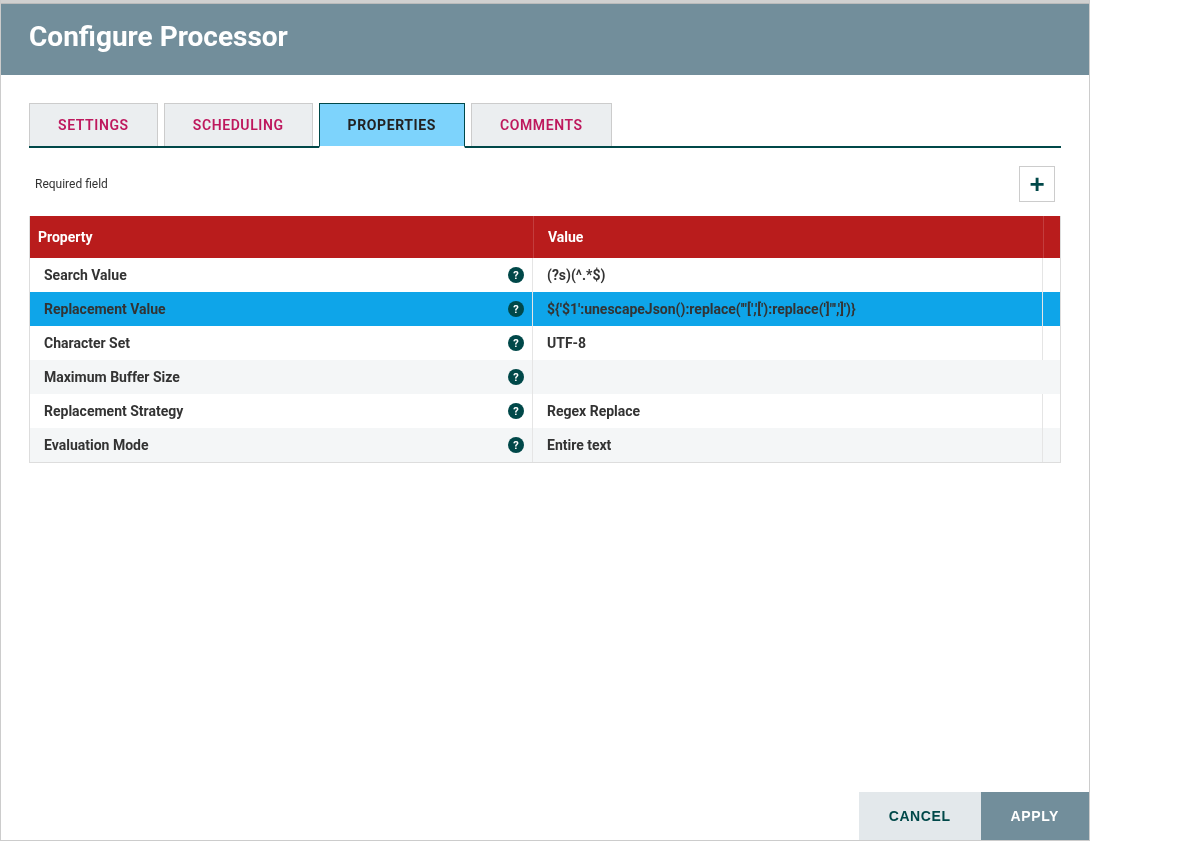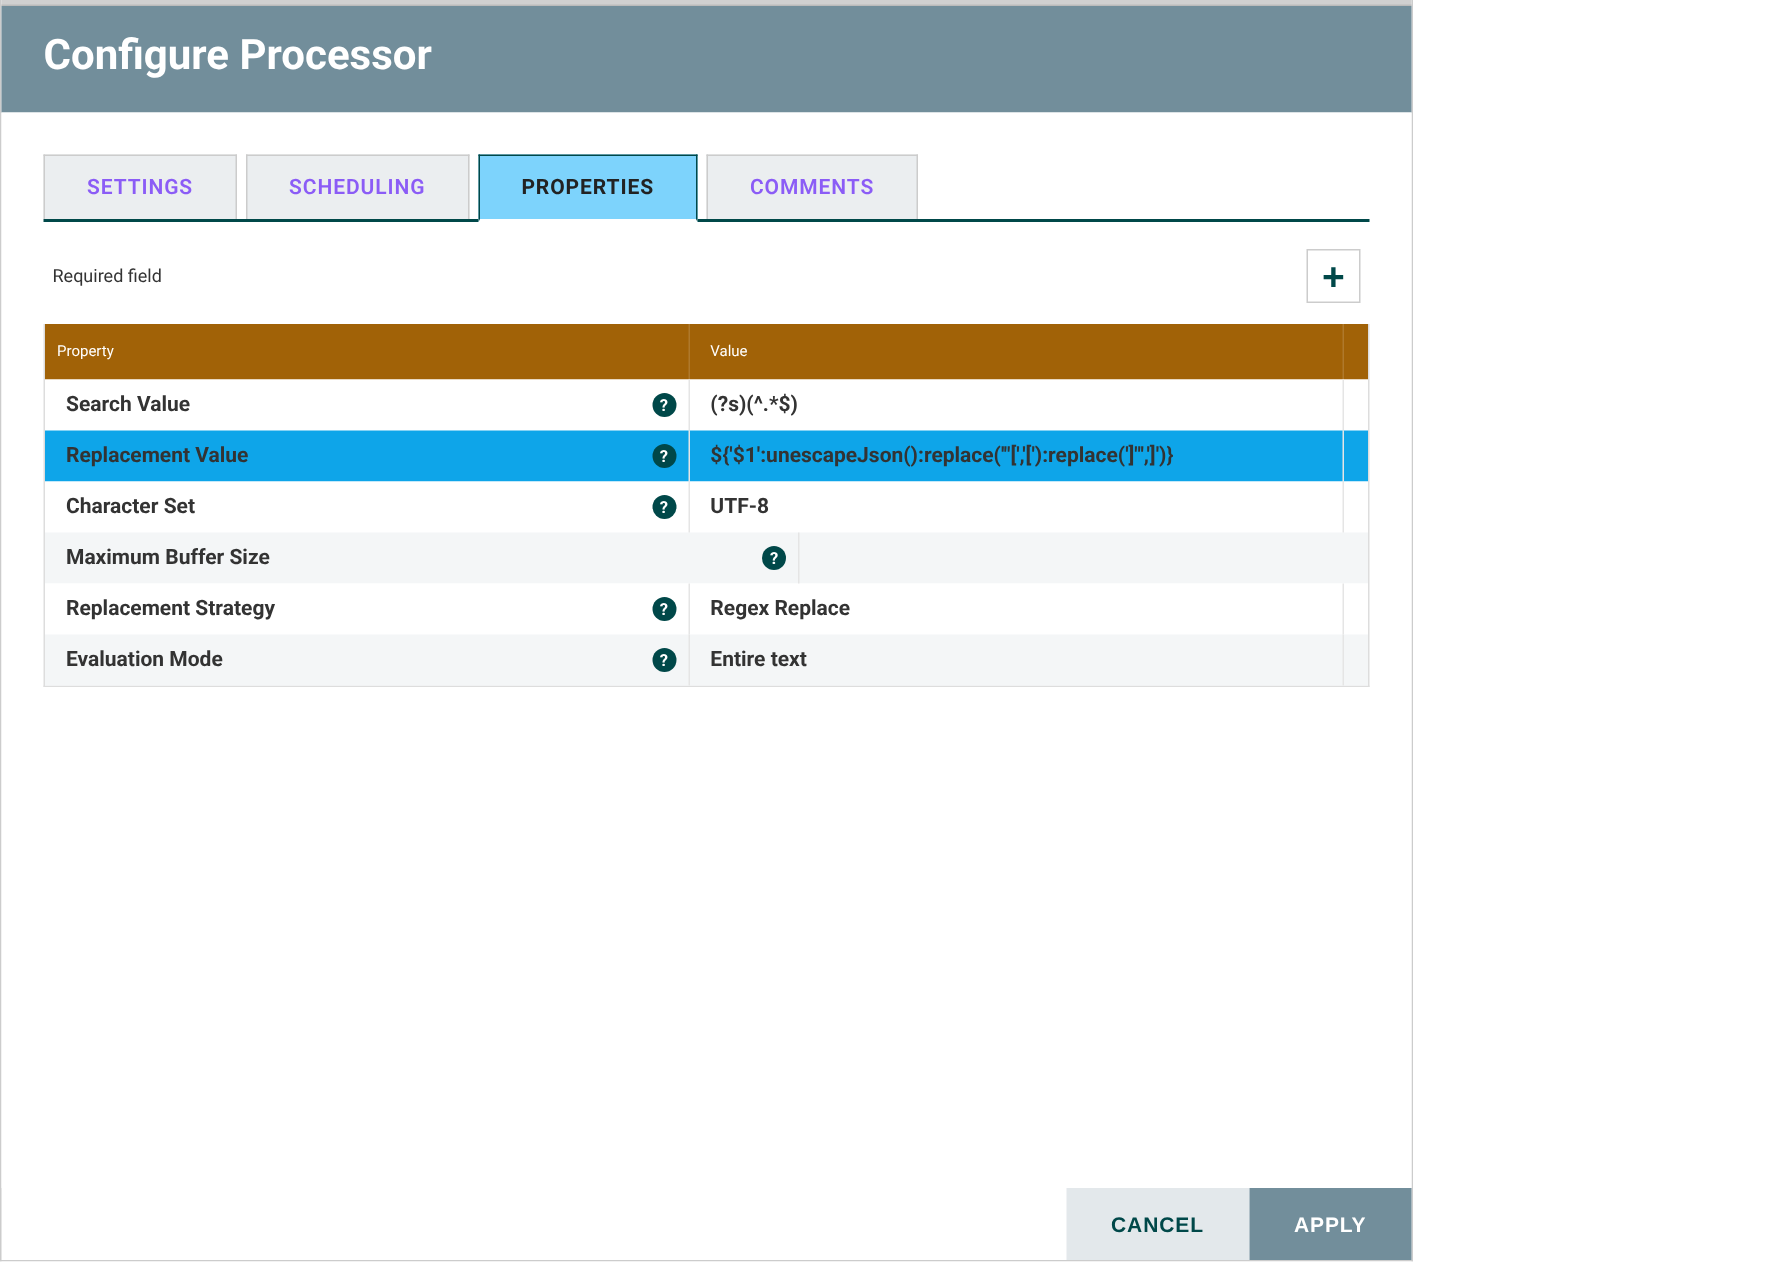--- a/index.html
+++ b/index.html
@@ -5,21 +5,21 @@
   * { box-sizing: border-box; margin: 0; padding: 0; }
   body {
     font-family: -apple-system, BlinkMacSystemFont, "Segoe UI", Roboto, "Helvetica Neue", Arial, sans-serif;
     background: #fff;
     width: 1190px;
     height: 841px;
     position: relative;
     overflow: hidden;
   }
   .dialog {
-    width: 942px;
+    width: 1090px;
     height: 841px;
     background: #fff;
     display: flex;
     flex-direction: column;
     border: 1px solid #ccc;
     border-top: none;
   }
   .dialog-header {
     background: #728e9b;
     color: #fff;
@@ -36,21 +36,21 @@
     background: #fff;
   }
   .tabs {
     display: flex;
     border-bottom: 2px solid #004849;
     gap: 6px;
   }
   .tab {
     padding: 13px 28px;
     background: #ebeef0;
-    color: #8b5cf6;
+    color: #be185d;
     font-weight: 600;
     font-size: 14px;
     letter-spacing: 0.6px;
     cursor: pointer;
     border: 1px solid #ccc;
     border-bottom: none;
     position: relative;
   }
   .tab.active {
     background: #7dd3fc;
@@ -86,24 +86,24 @@
     align-items: center;
     justify-content: center;
   }
   .table-wrap {
     border: 1px solid #ddd;
     border-top: none;
     flex-shrink: 0;
   }
   .table-header {
     display: flex;
-    background: #a16207;
-    color: #fff;
-    font-weight: 400;
-    font-size: 10px;
+    background: #b91c1c;
+    color: #fff;
+    font-weight: 700;
+    font-size: 14px;
   }
   .col-prop {
     width: 503px;
     padding: 13px 8px;
   }
   .col-val {
     width: 510px;
     padding: 13px 14px;
   }
   .col-extra {

